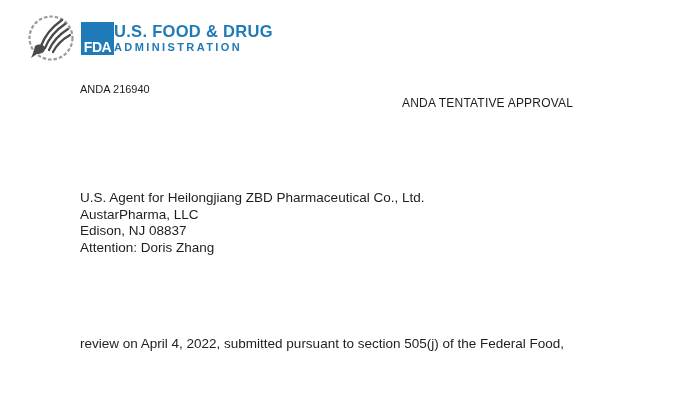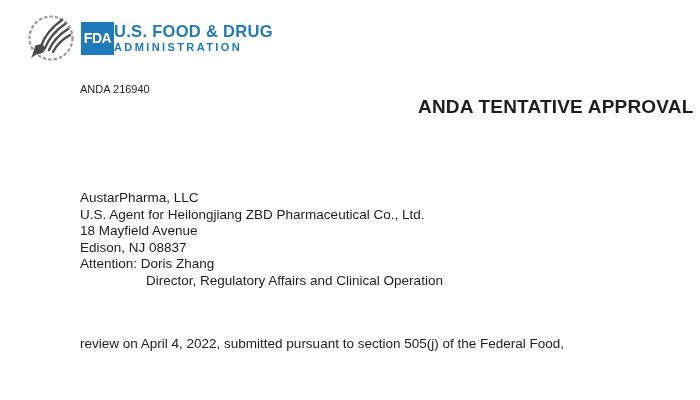--- a/index.html
+++ b/index.html
@@ -11,30 +11,30 @@
     position:relative;
     overflow:hidden;
   }
   .page { position:absolute; inset:0; background:#ffffff; }
 
   
   .brand-header { position:absolute; left:26px; top:12px; height:52px; display:flex; align-items:center; }
   .hhs-logo { width:50px; height:50px; margin-right:5px; flex:0 0 auto; }
   .fda-square {
     width:33px; height:33px; background:#1f7ab8; color:#ffffff;
-    display:flex; align-items:center; justify-content:center;
+    display:flex; align-items:flex-end; justify-content:center;
     font-weight:bold; font-size:14px; letter-spacing:-0.5px; flex:0 0 auto;
   }
   .wordmark { margin-left:0; display:flex; flex-direction:column; justify-content:center; }
   .wordmark-line1 { color:#1f7ab8; font-weight:bold; font-size:16.5px; letter-spacing:0.3px; line-height:1; white-space:nowrap; }
   .wordmark-line2 { color:#1f7ab8; font-weight:bold; font-size:11px; letter-spacing:2.4px; margin-top:3px; line-height:1; white-space:nowrap; }
 
   
   .anda-number   { position:absolute; left:80px;  top:83px;  font-size:11px; }
-  .approval-title{ position:absolute; left:418px; top:96px;  font-size:19px; font-weight:bold; letter-spacing:0.2px; white-space:nowrap; }
+  .approval-title{ position:absolute; left:402px; top:96px;  font-size:12px; font-weight:normal; letter-spacing:0.2px; white-space:nowrap; }
   .address       { position:absolute; left:80px;  top:190px; font-size:13.5px; line-height:16.5px; }
   .address .indented { padding-left:66px; }
   .salutation    { position:absolute; left:80px;  top:303px; font-size:13.5px; }
   .body-para     { position:absolute; left:80px;  top:335px; font-size:13.5px; line-height:17.5px; }
   .line { white-space:nowrap; }
 </style>
 </head>
 <body>
 
 <div class="page">
@@ -59,26 +59,24 @@
       <div class="wordmark-line1">U.S. FOOD &amp; DRUG</div>
       <div class="wordmark-line2">ADMINISTRATION</div>
     </div>
   </div>
 
   <div class="anda-number">ANDA 216940</div>
 
   <div class="approval-title">ANDA TENTATIVE APPROVAL</div>
 
   <div class="address">
+    <div class="line">U.S. Agent for Heilongjiang ZBD Pharmaceutical Co., Ltd.</div>
     <div class="line">AustarPharma, LLC</div>
-    <div class="line">U.S. Agent for Heilongjiang ZBD Pharmaceutical Co., Ltd.</div>
-    <div class="line">18 Mayfield Avenue</div>
     <div class="line">Edison, NJ 08837</div>
     <div class="line">Attention: Doris Zhang</div>
-    <div class="line indented">Director, Regulatory Affairs and Clinical Operation</div>
   </div>
 
 
   <div class="body-para">
     <div class="line">review on April 4, 2022, submitted pursuant to section 505(j) of the Federal Food,</div>
   </div>
 
 </div>
 
 </body></html>

